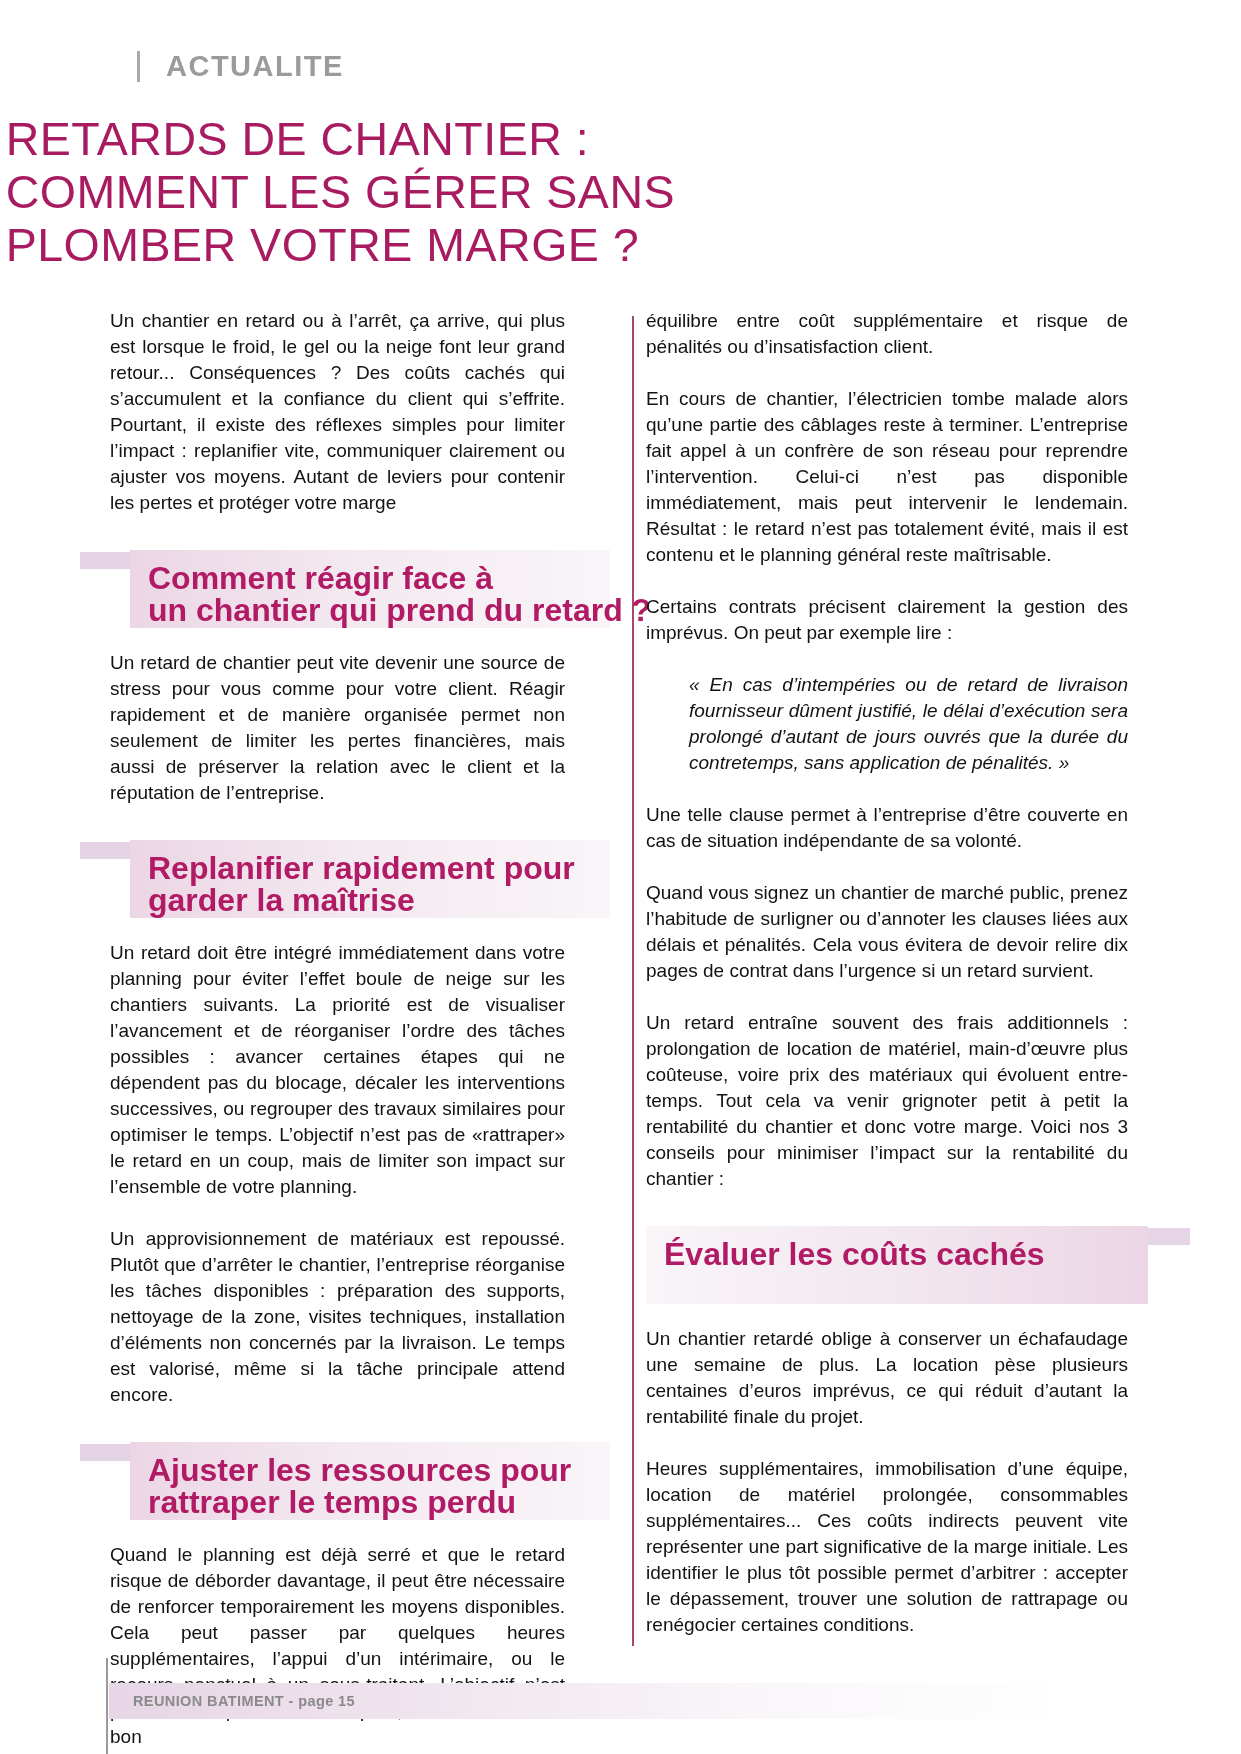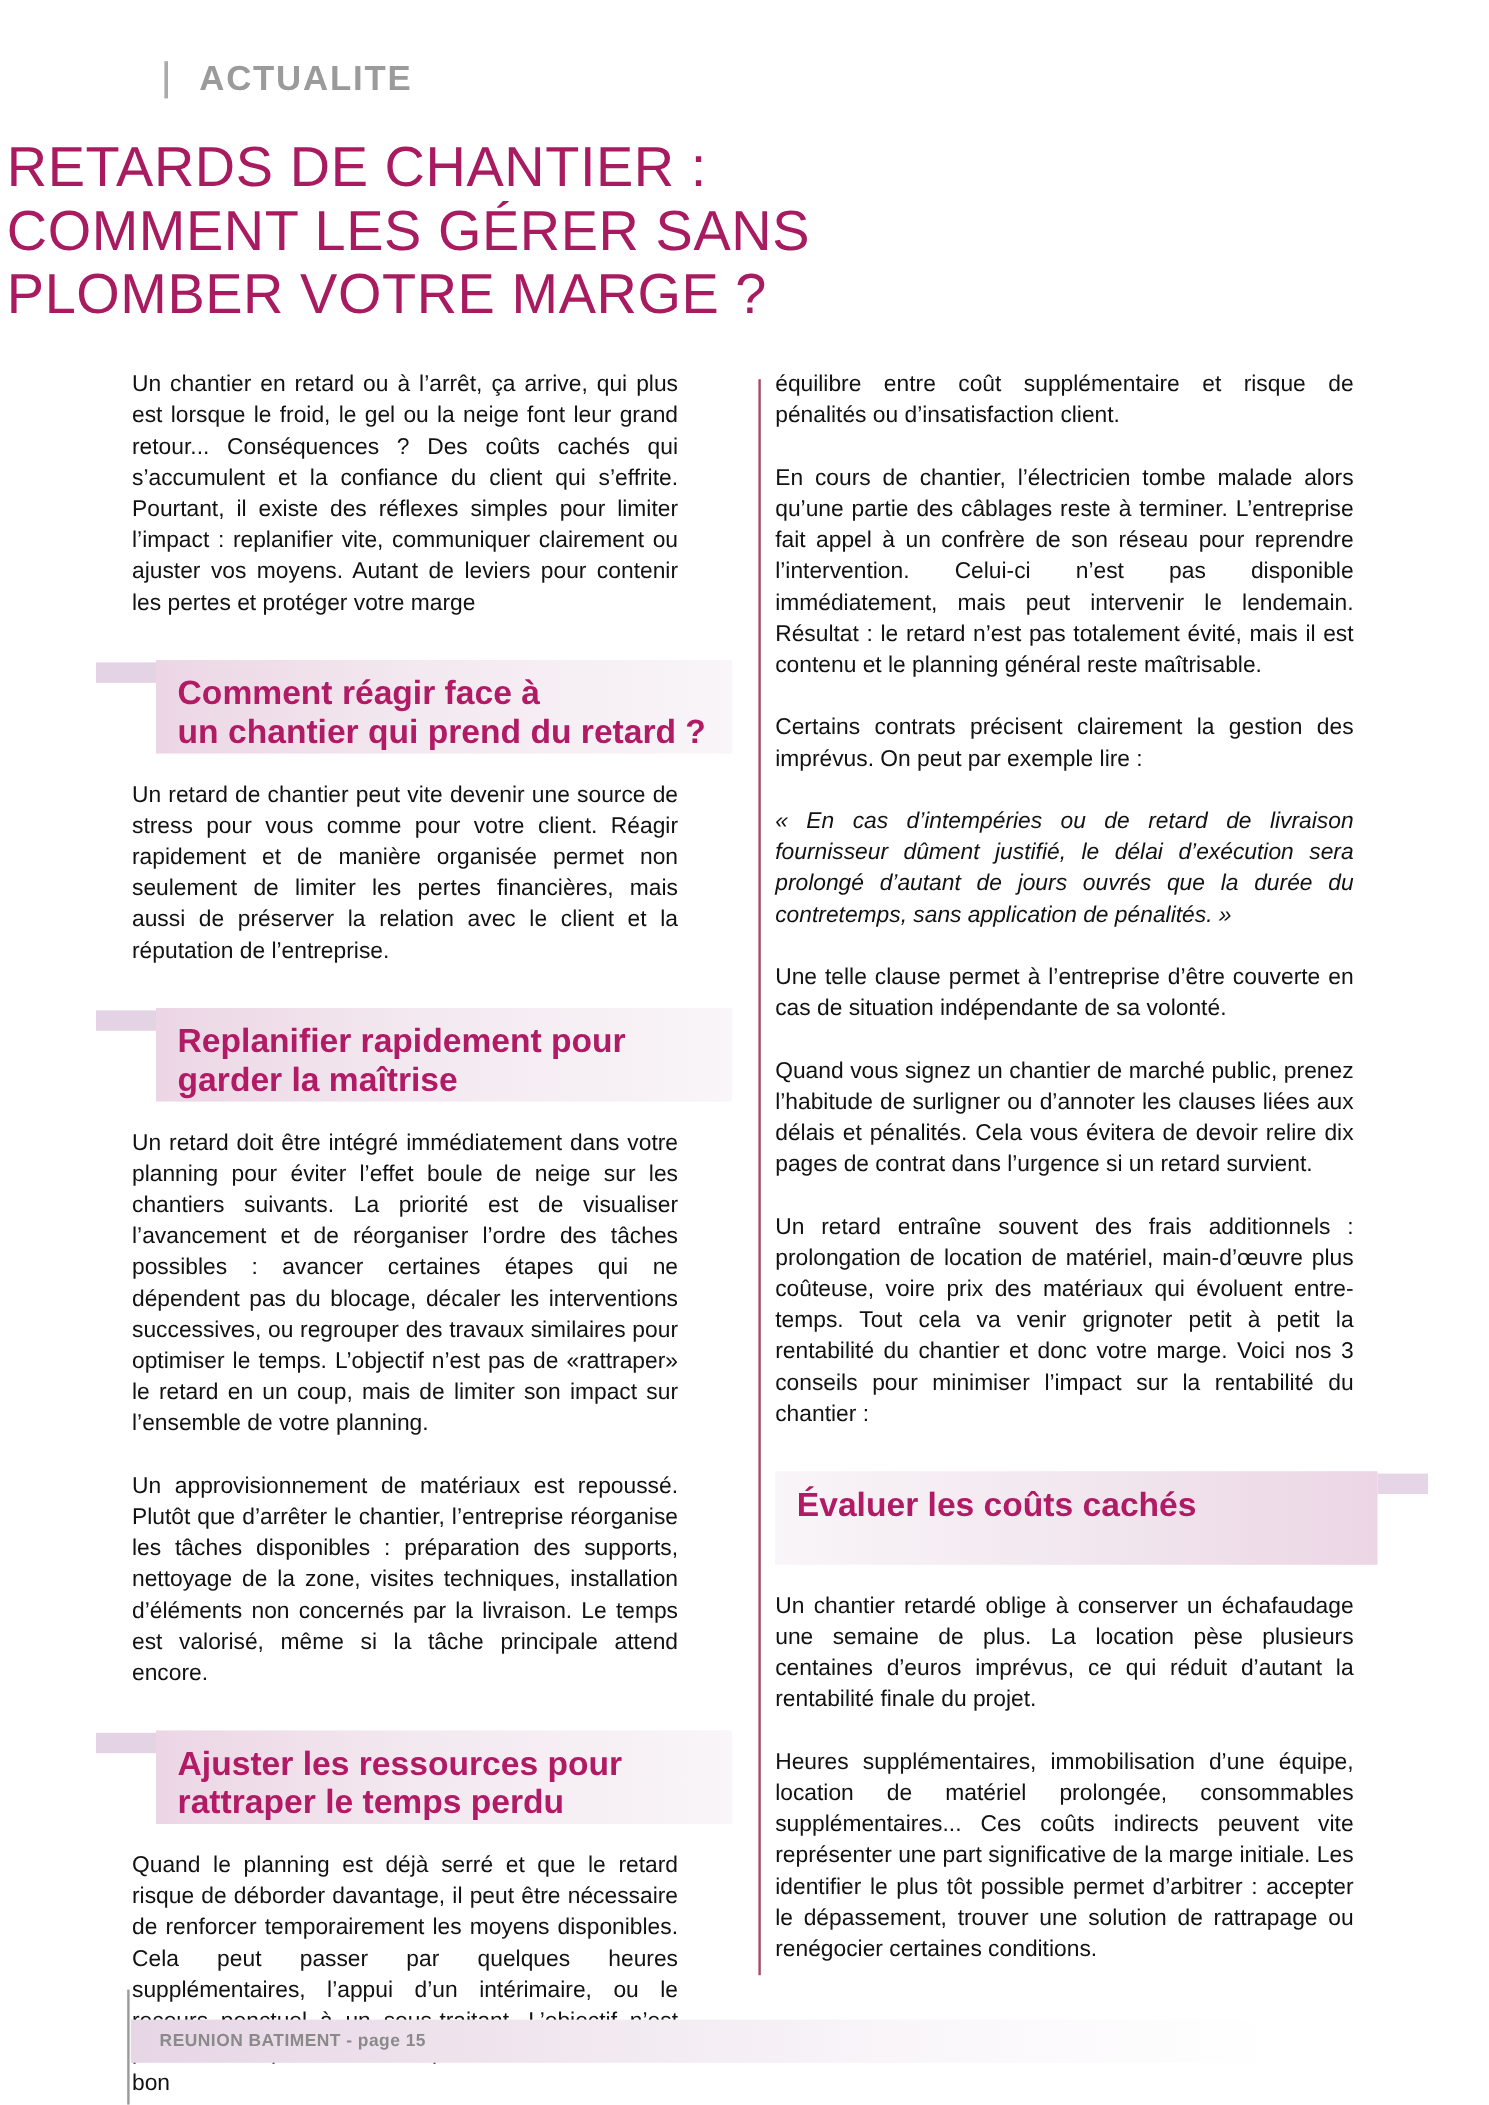--- a/index.html
+++ b/index.html
@@ -20,31 +20,31 @@
   .title{position:absolute;top:112px;left:0;width:1135px;text-align:left;margin:0;font-weight:400;}
   .title .tl{display:block;font-size:47px;line-height:53px;color:#a81b60;
              letter-spacing:0.5px;transform:scaleX(0.99);white-space:nowrap;}
 
   
   .col{position:absolute;top:308px;font-size:19px;line-height:26px;color:#121212;
        text-align:justify;}
   .col-left{left:110px;width:455px;}
   .col-right{left:646px;width:482px;}
   .col p{margin:0 0 26px 0;}
-  .col p.quote{font-style:italic;}
+  .col p.quote{font-style:italic;margin-left:43px;}
 
   
   .divider{position:absolute;left:632px;top:316px;width:2px;height:1330px;background:#a34a6b;}
 
   
   .sec-h{position:relative;margin:34px 0 22px 20px;width:480px;height:78px;
          background:linear-gradient(90deg,#ecd6e5 0%,#f3e9f0 45%,#f9f5f8 100%);
          box-sizing:border-box;padding:12px 0 0 18px;}
   .sec-h .tab{position:absolute;left:-50px;top:2px;width:50px;height:17px;background:#e4d3e5;}
-  .sec-h h2{margin:0;font-size:28px;line-height:32px;font-weight:bold;color:#b11a64;text-align:left;}
+  .sec-h h2{margin:0;font-size:32px;line-height:32px;font-weight:bold;color:#b11a64;text-align:left;}
   .sec-h h2 .hl{display:block;white-space:nowrap;}
 
   .sec-h.right{margin-left:0;width:502px;
          background:linear-gradient(90deg,#f9f5f8 0%,#f1e6ee 55%,#ecd6e5 100%);}
   .sec-h.right .tab{left:auto;right:-42px;width:42px;background:#e6d5e7;}
 
   
   .footer-line{position:absolute;left:106px;top:1658px;width:2px;height:96px;background:#9a9a9a;}
   .footer-band{position:absolute;left:109px;top:1683px;width:953px;height:36px;
          background:linear-gradient(90deg,#e7d6e6 0%,#f0e6ef 35%,#faf7fa 70%,#ffffff 100%);

